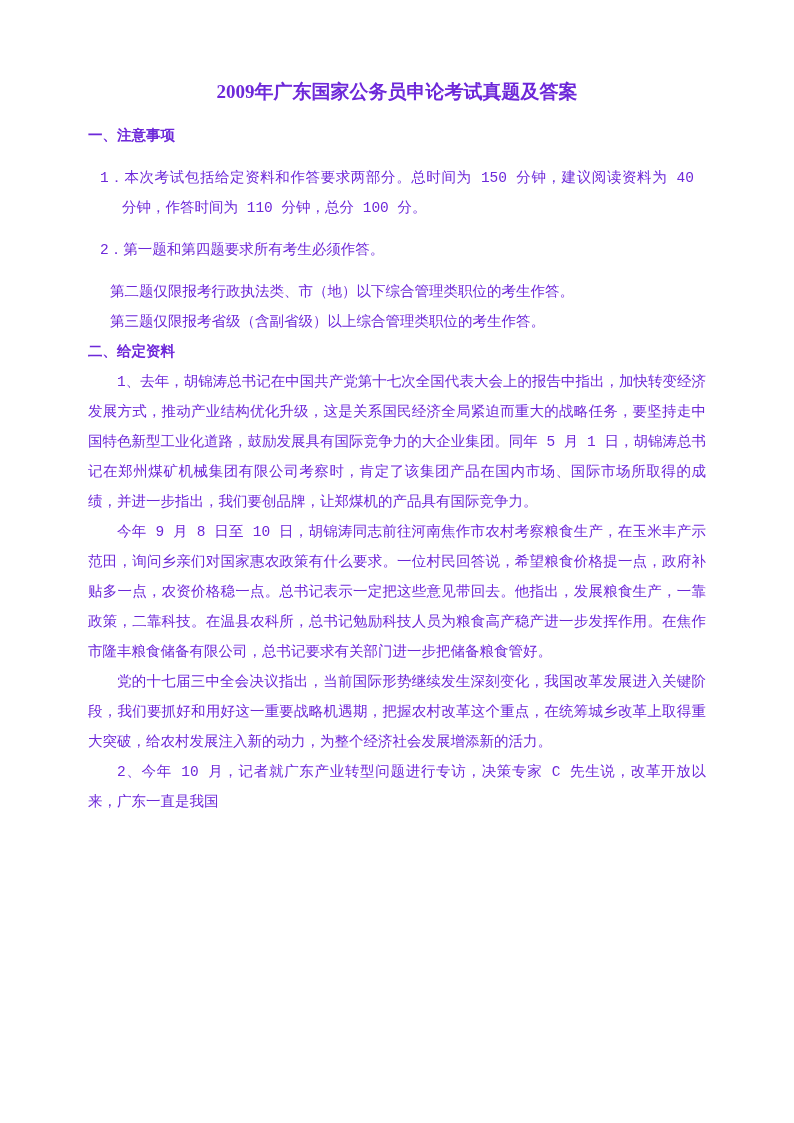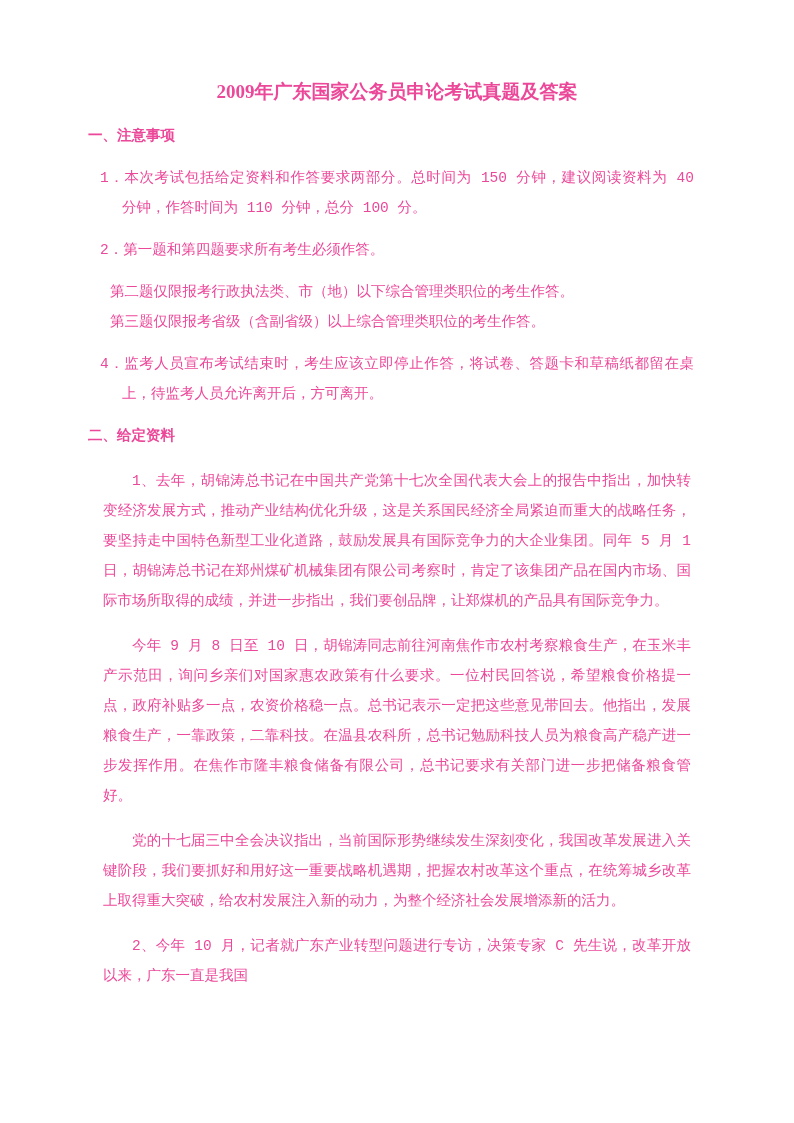--- a/index.html
+++ b/index.html
@@ -5,21 +5,21 @@
   * { box-sizing: border-box; }
   html, body {
     margin: 0;
     padding: 0;
     background: #ffffff;
   }
   .page {
     width: 794px;
     height: 1123px;
     background: #ffffff;
-    color: #ec4899;
+    color: #6d28d9;
     font-family: "Liberation Serif", "DejaVu Serif", serif;
     overflow: hidden;
     position: relative;
   }
   .content {
     padding: 78px 88px 0 88px;
   }
   .doc-title {
     margin: 0 0 14px 0;
     font-size: 19px;
@@ -41,21 +41,21 @@
     padding-left: 22px;
     text-indent: -22px;
     text-align: justify;
   }
   .sub-line {
     margin: 0;
     padding-left: 22px;
     text-align: justify;
   }
   .para {
-    margin: 15px;
+    margin: 0;
     text-indent: 29px;
     text-align: justify;
   }
 </style>
 </head>
 <body>
 
 <div class="page">
   <div class="content">
 
@@ -68,21 +68,20 @@
       <p class="list-item">1．本次考试包括给定资料和作答要求两部分。总时间为 150 分钟，建议阅读资料为 40 分钟，作答时间为 110 分钟，总分 100 分。</p>
 
       <p class="list-item">2．第一题和第四题要求所有考生必须作答。</p>
 
       <p class="sub-line">第二题仅限报考行政执法类、市（地）以下综合管理类职位的考生作答。</p>
 
       <p class="sub-line">第三题仅限报考省级（含副省级）以上综合管理类职位的考生作答。</p>
 
 
 
-      <p class="list-item">4．监考人员宣布考试结束时，考生应该立即停止作答，将试卷、答题卡和草稿纸都留在桌上，待监考人员允许离开后，方可离开。</p>
 
       <p class="section-heading">二、给定资料</p>
 
       <p class="para">1、去年，胡锦涛总书记在中国共产党第十七次全国代表大会上的报告中指出，加快转变经济发展方式，推动产业结构优化升级，这是关系国民经济全局紧迫而重大的战略任务，要坚持走中国特色新型工业化道路，鼓励发展具有国际竞争力的大企业集团。同年 5 月 1 日，胡锦涛总书记在郑州煤矿机械集团有限公司考察时，肯定了该集团产品在国内市场、国际市场所取得的成绩，并进一步指出，我们要创品牌，让郑煤机的产品具有国际竞争力。</p>
 
       <p class="para">今年 9 月 8 日至 10 日，胡锦涛同志前往河南焦作市农村考察粮食生产，在玉米丰产示范田，询问乡亲们对国家惠农政策有什么要求。一位村民回答说，希望粮食价格提一点，政府补贴多一点，农资价格稳一点。总书记表示一定把这些意见带回去。他指出，发展粮食生产，一靠政策，二靠科技。在温县农科所，总书记勉励科技人员为粮食高产稳产进一步发挥作用。在焦作市隆丰粮食储备有限公司，总书记要求有关部门进一步把储备粮食管好。</p>
 
 
       <p class="para">党的十七届三中全会决议指出，当前国际形势继续发生深刻变化，我国改革发展进入关键阶段，我们要抓好和用好这一重要战略机遇期，把握农村改革这个重点，在统筹城乡改革上取得重大突破，给农村发展注入新的动力，为整个经济社会发展增添新的活力。</p>
 

